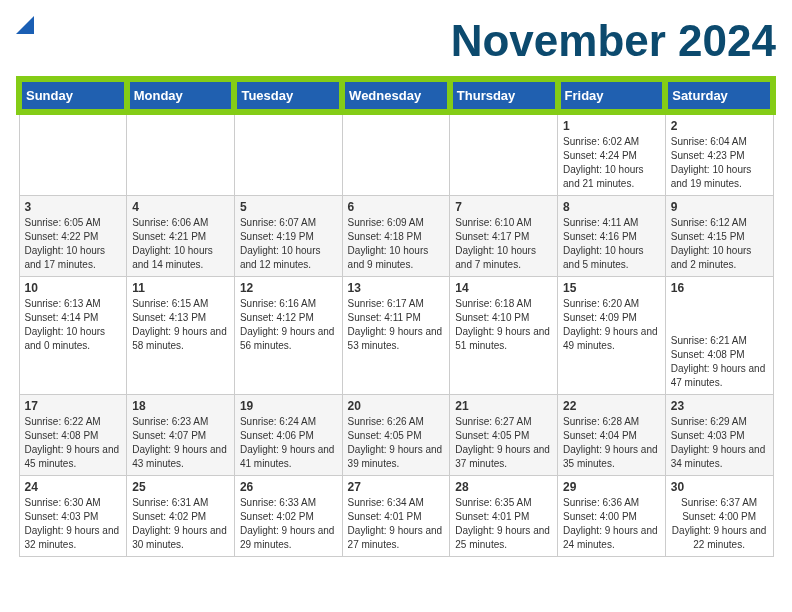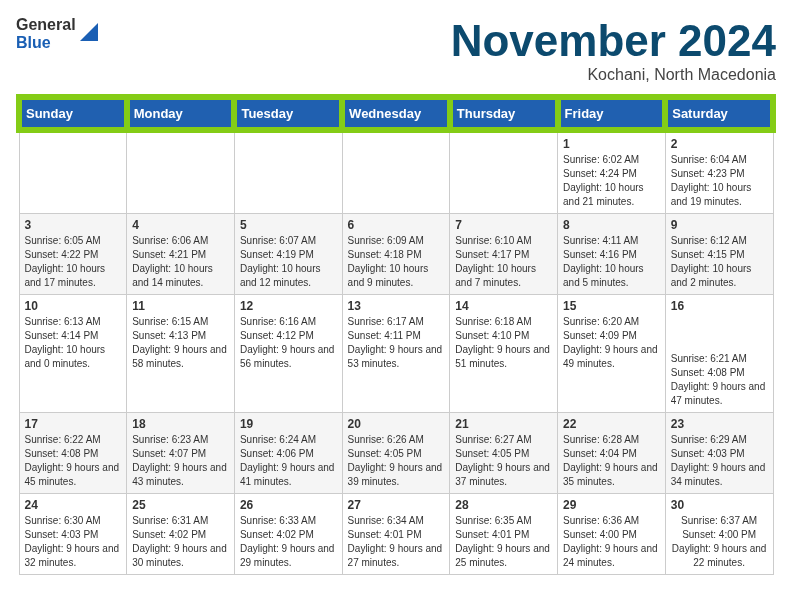--- a/index.html
+++ b/index.html
@@ -72,31 +72,26 @@
     }
     .empty-cell {
       background: #fff !important;
     }
   </style>
 </head>
 <body>
 
 <div class="header-area">
   <div class="logo">
-      <div style="display: flex; flex-direction: column; line-height: 1.1;">
-        <span style="font-size: 16px; font-weight: bold; color: rgb(51, 51, 51);">General</span>
-        <span style="font-size: 16px; font-weight: bold; color: rgb(26, 95, 180);">Blue</span>
-      </div>
       <div><svg width="18" height="18" viewBox="0 0 18 18">
           <polygon points="0,18 18,18 18,0" fill="#1a5fb4"></polygon>
         </svg></div>
     </div>
   <div class="title-area">
     <div class="month-title">November 2024</div>
-    <div class="location-title">Kochani, North Macedonia</div>
   </div>
 </div>
 
 <table>
   <thead>
     <tr>
     <th>Sunday</th>
         <th>Monday</th>
         <th>Tuesday</th>
         <th>Wednesday</th>

